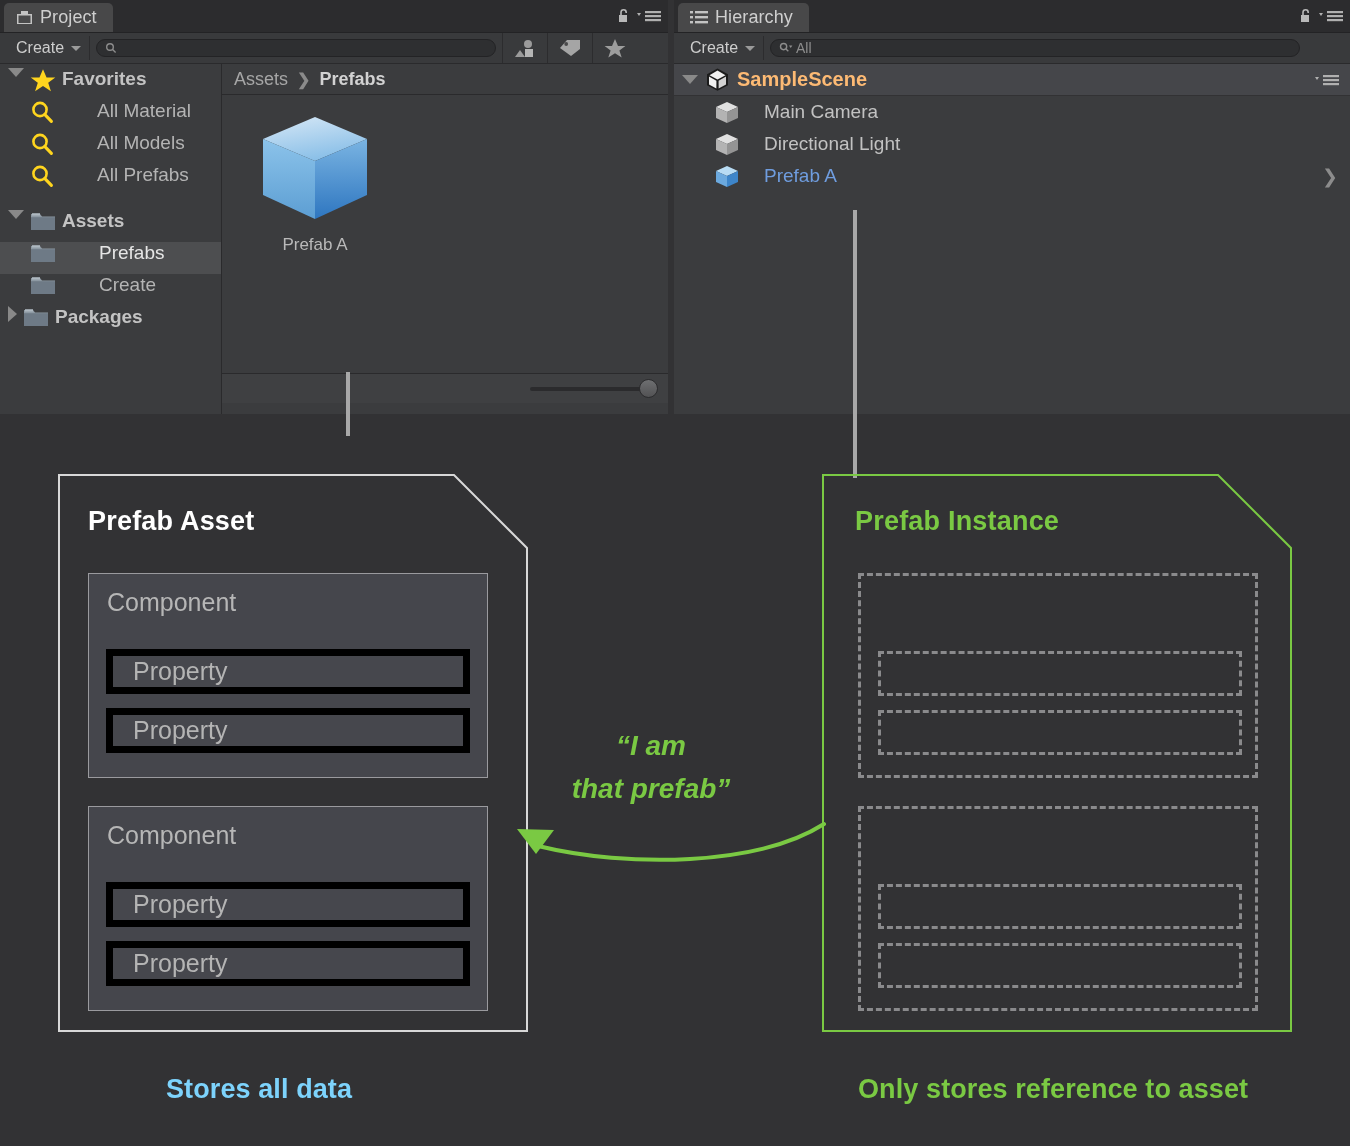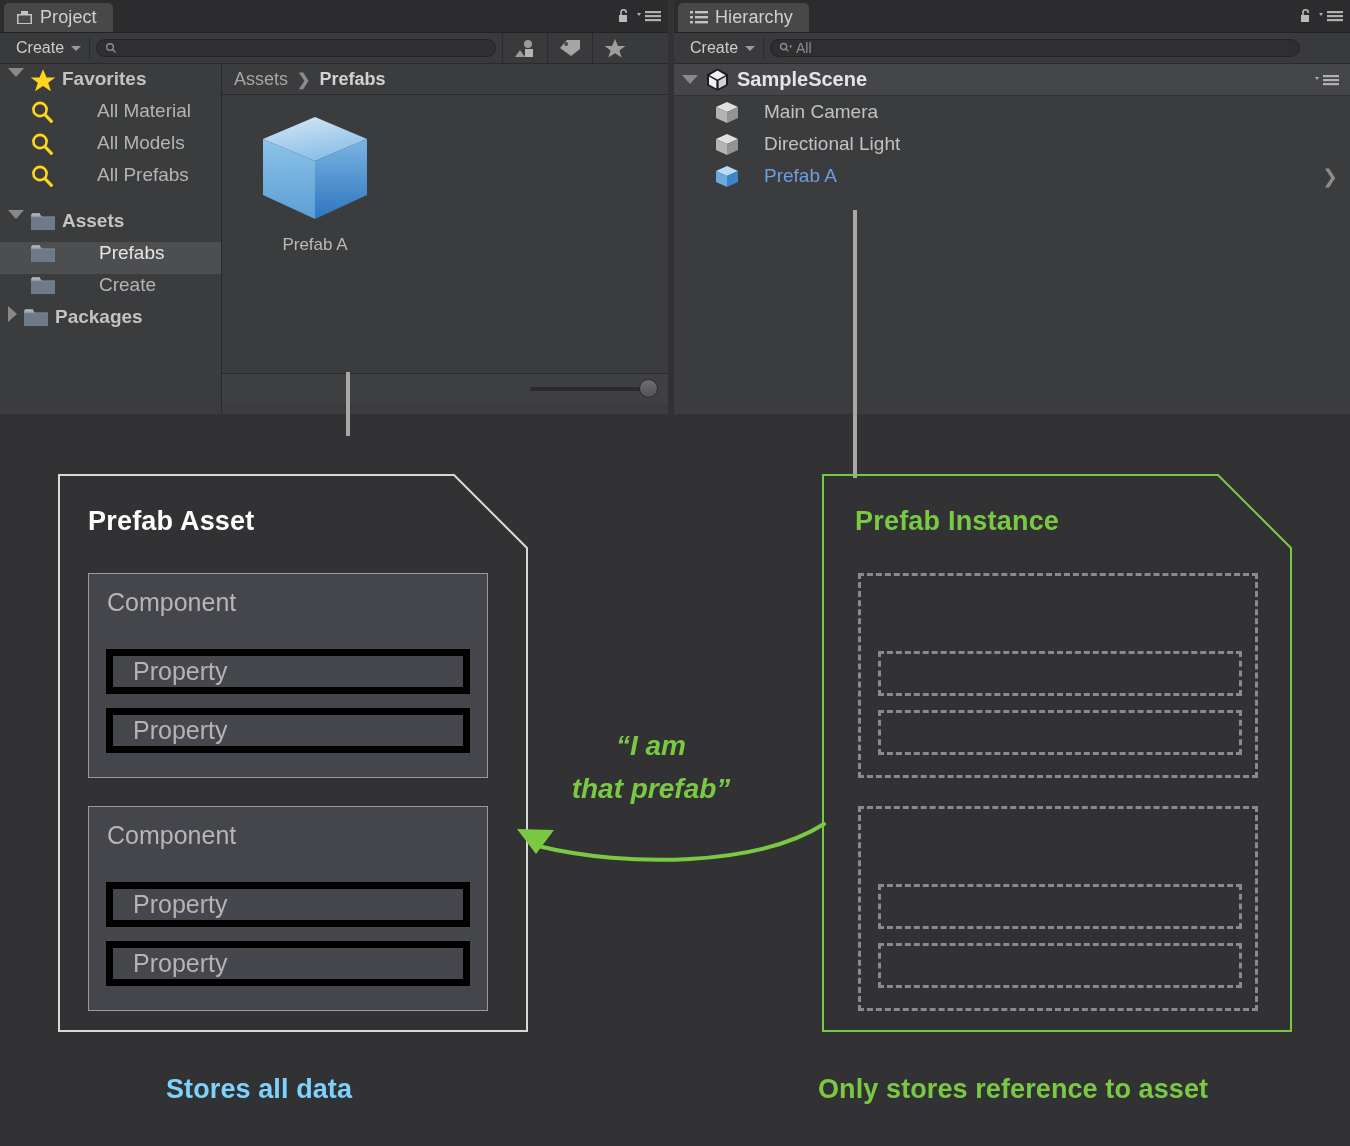--- a/index.html
+++ b/index.html
@@ -264,21 +264,21 @@
     gap: 7px;
     padding-left: 8px;
     background: #45464a;
     border-bottom: 1px solid #323234;
     box-sizing: border-box;
     position: relative;
   }
   .hier-scene-row .label {
     font-size: 20px;
     font-weight: bold;
-    color: #e5e5e5;
+    color: #fdba74;
   }
   .hier-row {
     height: 32px;
     display: flex;
     align-items: center;
     gap: 24px;
     padding-left: 40px;
     box-sizing: border-box;
     position: relative;
   }
@@ -370,21 +370,21 @@
     line-height: 1.55;
   }
 
   .caption {
     position: absolute;
     font-size: 27px;
     font-weight: bold;
     letter-spacing: .1px;
   }
   #caption-left { color: #7dd3fc; }
-  #caption-right { color: #7ac943; }
+  #caption-right { color: #7ac943; margin-left: 40px; }
 </style>
 </head>
 <body>
 
 <div id="project-window" class="editor-window">
 
   <div class="tabbar">
     <div class="tab">
       <span class="icon">
         <svg width="17" height="15" viewBox="0 0 17 15">

